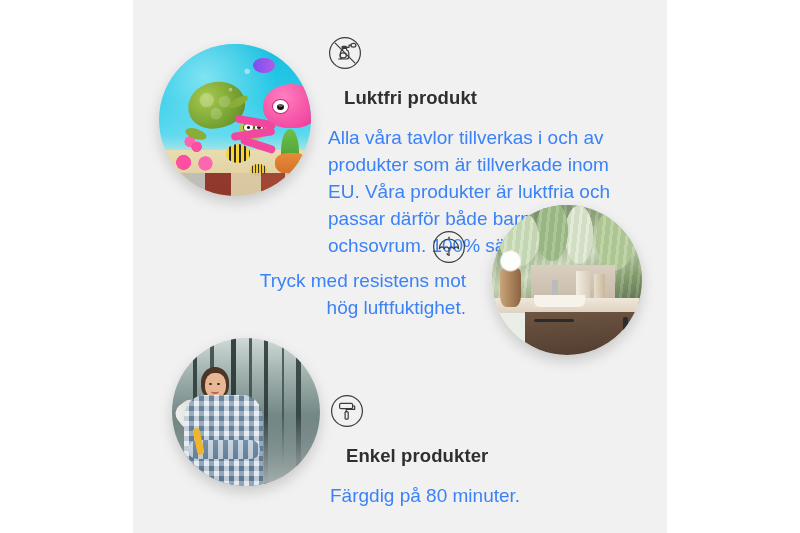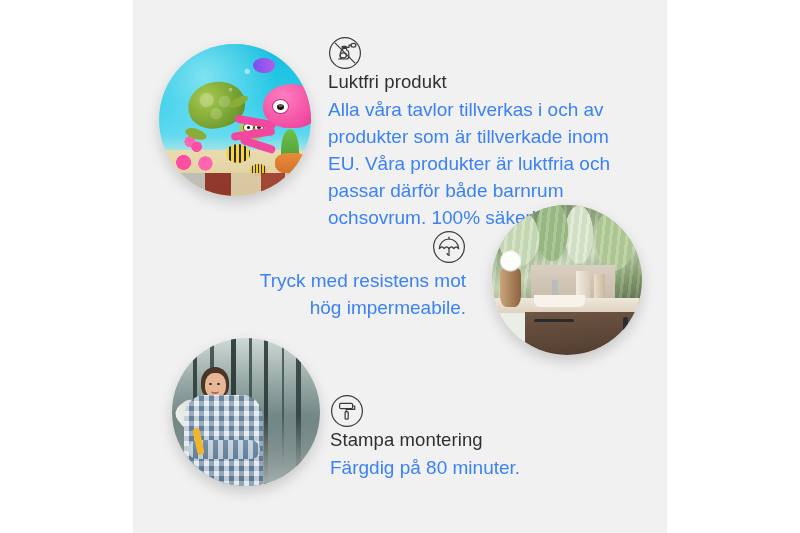--- a/index.html
+++ b/index.html
@@ -21,23 +21,23 @@
     overflow:hidden;
     box-shadow:0 6px 14px rgba(0,0,0,.17);
   }
   .circle .img{position:absolute;inset:0;}
 
   
   .txt{position:absolute;}
   .icon-wrap{width:34px;height:34px;}
   .icon-wrap svg{display:block;width:34px;height:34px;}
   h2{
-    margin:0;
+    margin:16px;
     font-size:18.5px;
-    font-weight:400;
+    font-weight:700;
     color:#2f2f2f;
     letter-spacing:.1px;
     line-height:1.25;
   }
   p{
     margin:4px 0 0 0;
     font-size:19px;
     line-height:1.42;
     color:#3b82f6;
   }
@@ -354,21 +354,21 @@
     <div class="icon-wrap">
       <svg viewBox="0 0 34 34" fill="none" stroke="#3b3b3b" stroke-width="1.2" stroke-linecap="round" stroke-linejoin="round">
         <circle cx="17" cy="17" r="15.4"></circle>
         <path d="M7.4 18.6a9.6 9.6 0 0 1 19.2 0"></path>
         <path d="M7.4 18.6c1.6-2.4 3.2-2.4 4.8 0 1.6-2.4 3.2-2.4 4.8 0 1.6-2.4 3.2-2.4 4.8 0 1.6-2.4 3.2-2.4 4.8 0"></path>
         <line x1="17" y1="18.6" x2="17" y2="25.2"></line>
         <path d="M17 25.2a1.9 1.9 0 0 1-1.9-1.9"></path>
         <line x1="17" y1="9" x2="17" y2="7.2"></line>
       </svg>
     </div>
-    <p>Tryck med resistens mot hög impermeabile.</p>
+    <p>Tryck med resistens mot hög luftfuktighet.</p>
   </div>
 
   <div class="circle" id="f3-circle">
     <div class="img forest">
       <div class="trees"></div>
       <div class="haze"></div>
       <div class="woman">
         <div class="roller"></div>
         <div class="hair"></div>
         <div class="face">
@@ -385,16 +385,16 @@
 
   <div class="txt align-left" id="f3-text">
     <div class="icon-wrap">
       <svg viewBox="0 0 34 34" fill="none" stroke="#3b3b3b" stroke-width="1.2" stroke-linecap="round" stroke-linejoin="round">
         <circle cx="17" cy="17" r="15.4"></circle>
         <rect x="9.6" y="9.4" width="13" height="5.2" rx="1.3"></rect>
         <path d="M22.6 12h2.1v3.4h-8.5v2.3"></path>
         <rect x="15.1" y="17.6" width="3.1" height="7.6" rx="1"></rect>
       </svg>
     </div>
-    <h2>Stampa montering</h2>
+    <h2>Enkel produkter</h2>
     <p>Färgdig på 80 minuter.</p>
   </div>
 </div>
 
 </body></html>

